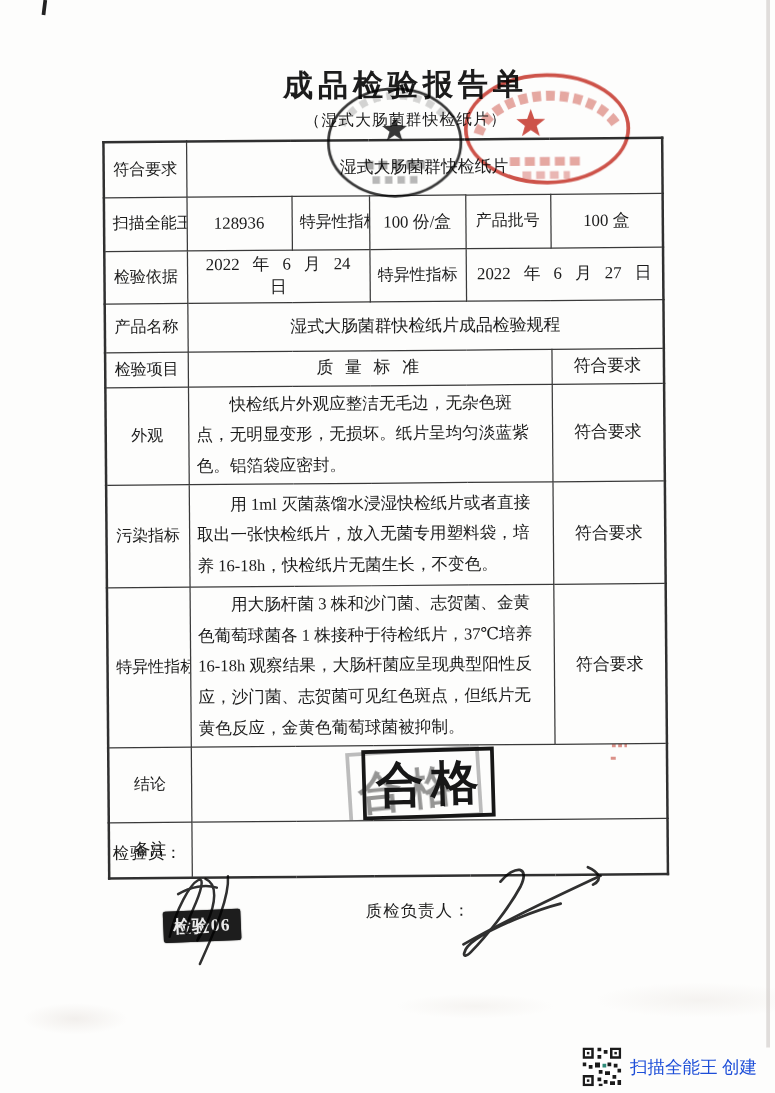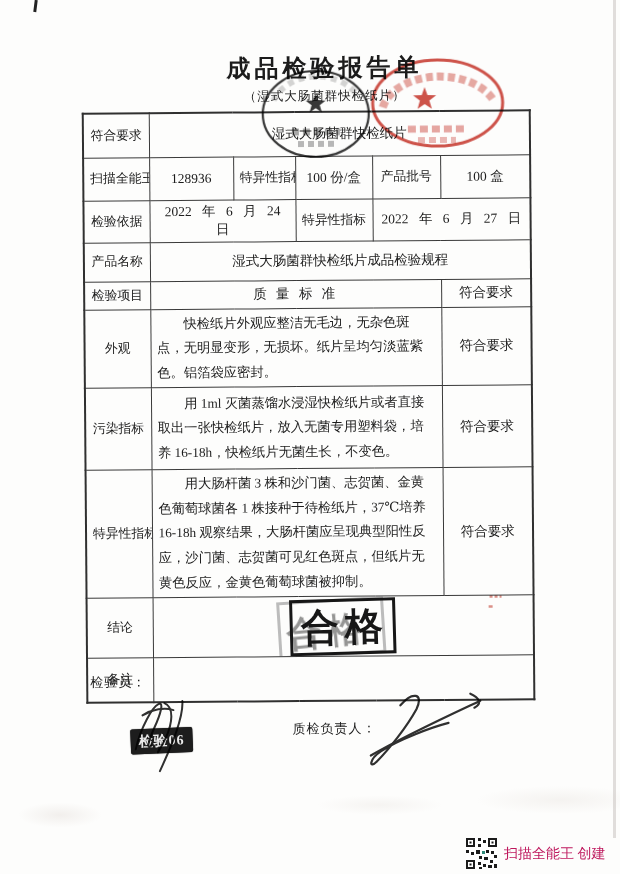--- a/index.html
+++ b/index.html
@@ -79,21 +79,21 @@
     position:absolute;left:0;top:775px;width:620px;height:60px;
     background:
       radial-gradient(60px 18px at 60px 40px, rgba(190,175,165,.18), transparent 70%),
       radial-gradient(90px 14px at 380px 30px, rgba(200,188,178,.14), transparent 70%),
       radial-gradient(120px 20px at 560px 25px, rgba(200,188,178,.16), transparent 70%);
   }
   .footer-mark{
     position:absolute;left:466px;top:838px;display:flex;align-items:center;gap:7px;
   }
   .qr{width:31px;height:31px;display:block;}
-  .footer-text{font-size:14px;color:#be185d;font-family:"Liberation Serif",serif;text-align:center;}
+  .footer-text{font-size:14px;color:#1d4ed8;font-family:"Liberation Serif",serif;text-align:center;}
 </style>
 </head>
 <body>
 
 <div class="scan">
 
   <div class="title-wrap">
     <div class="doc-title">成品检验报告单</div>
     <div class="doc-subtitle">（湿式大肠菌群快检纸片）</div>
   </div>

